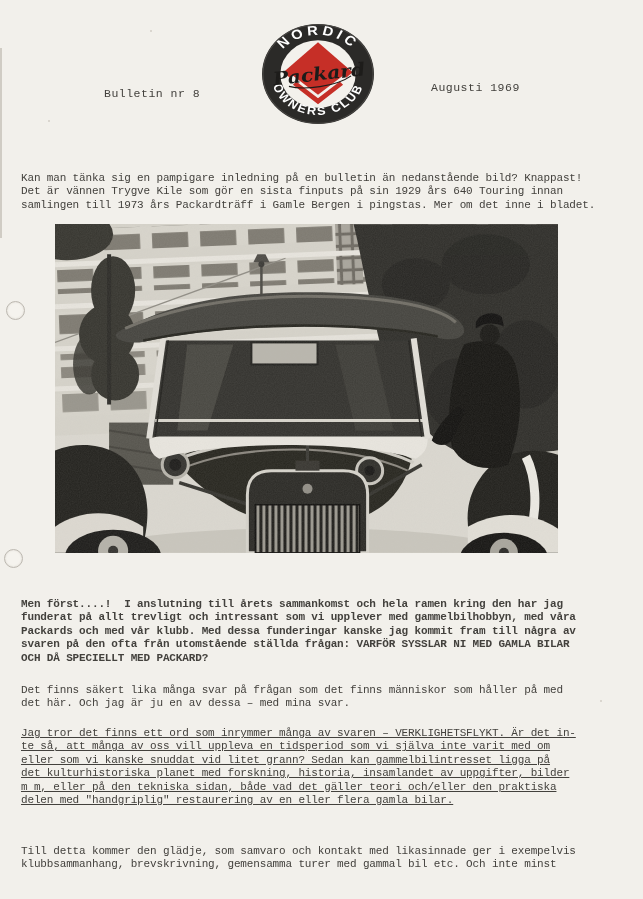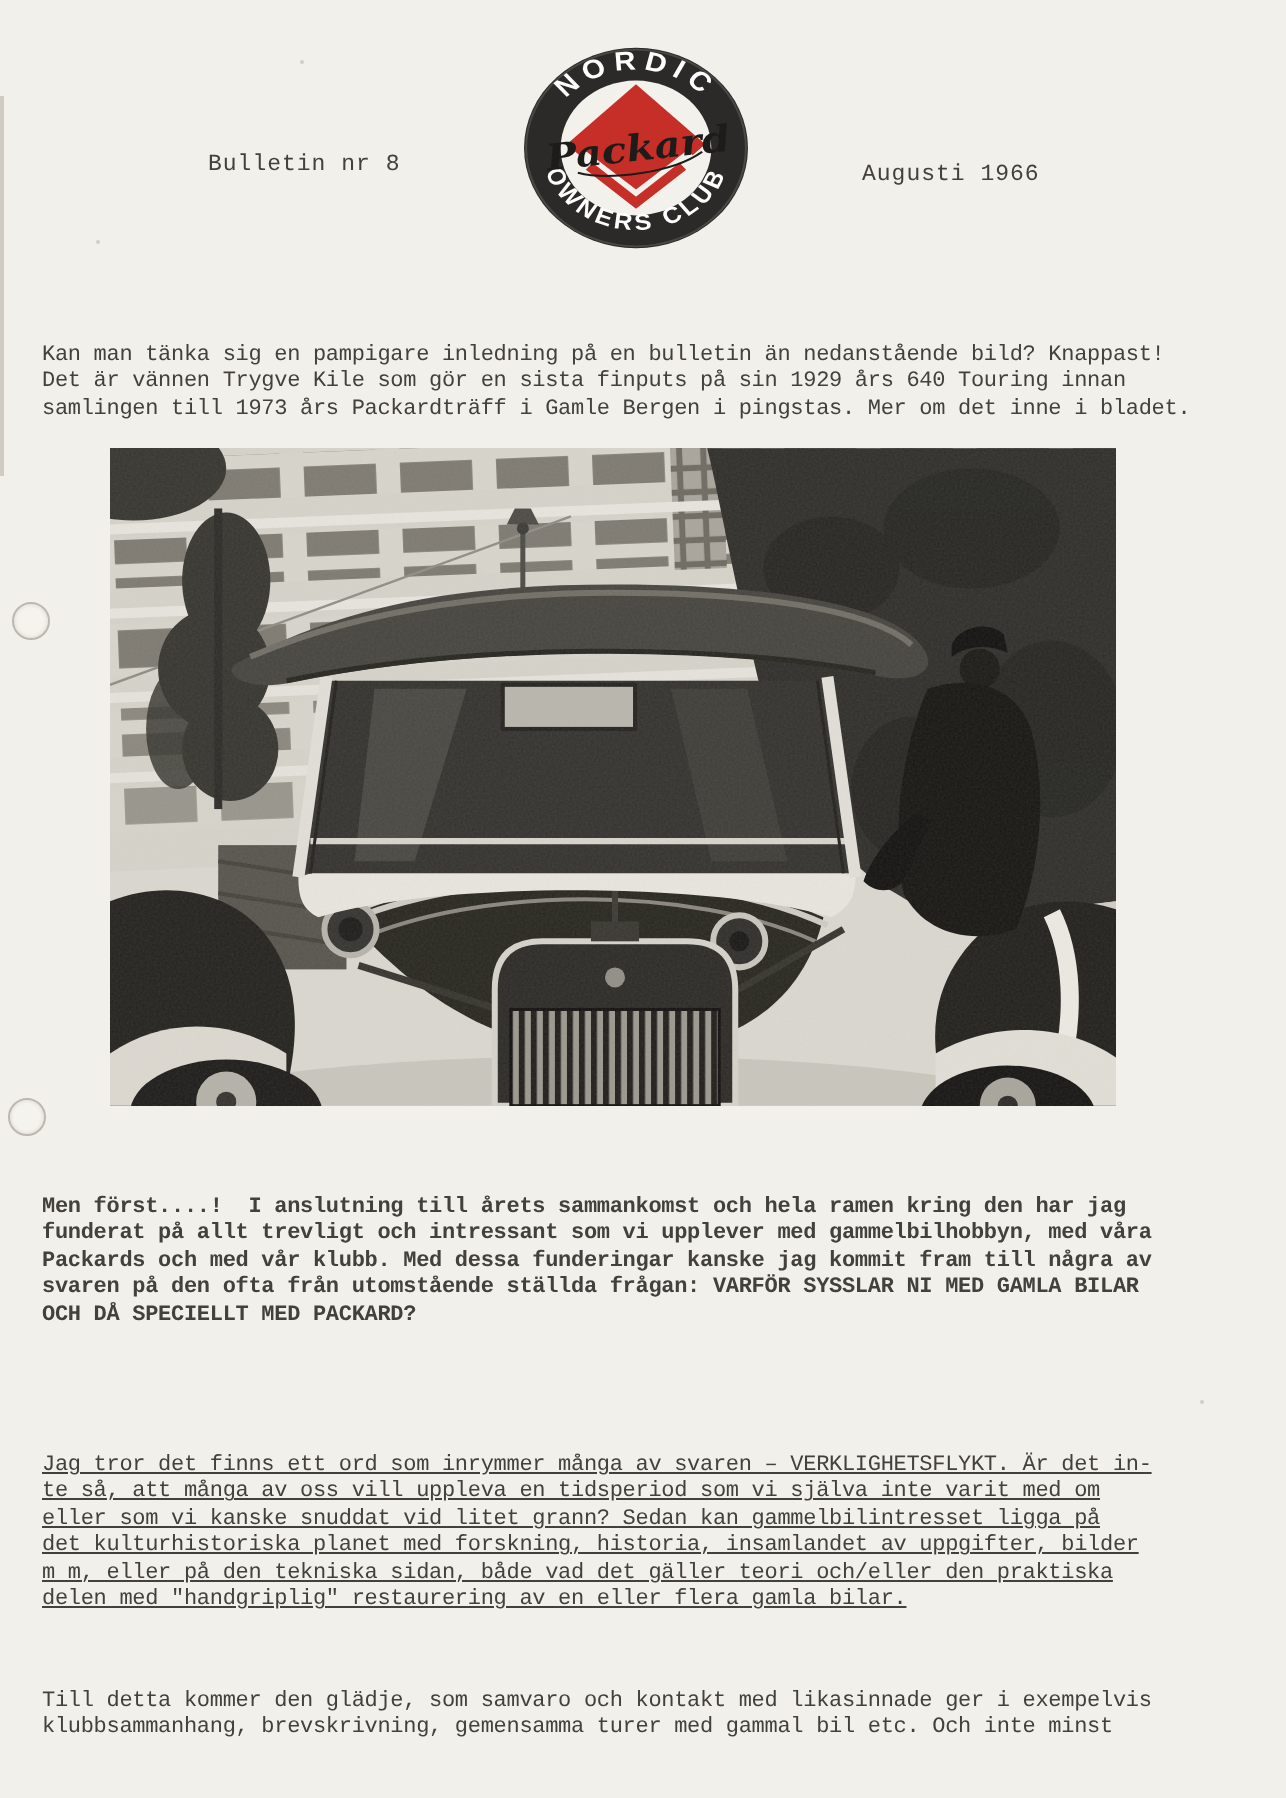--- a/index.html
+++ b/index.html
@@ -17,21 +17,21 @@
     position:absolute;width:17px;height:17px;border-radius:50%;
     border:1.6px solid #bcb8b0;background:#f5f3ee;
     box-shadow:inset 0 0 2px #d8d4cc;
   }
   .hole-1{left:6px;top:301px;}
   .hole-2{left:4px;top:549px;}
   .speck{position:absolute;width:2px;height:2px;border-radius:50%;background:#d2cec6;}
   .masthead-label{
     position:absolute;font-size:11.5px;letter-spacing:.5px;white-space:pre;
   }
-  .bulletin-no{left:104px;top:76px;}
+  .bulletin-no{left:104px;top:87px;}
   .issue-date{left:431px;top:81px;}
   .club-logo{position:absolute;left:261px;top:23px;}
   .para{
     position:absolute;left:21px;width:614px;
     font-size:11px;line-height:13.4px;letter-spacing:-0.15px;
     white-space:pre-wrap;
   }
   .p-intro{top:161px;}
   .p-2{top:587px;font-weight:bold;}
   .p-3{top:673px;}
@@ -49,21 +49,21 @@
 <div class="page">
 
   <div class="edge-artifact"></div>
   <div class="punch-hole hole-1"></div>
   <div class="punch-hole hole-2"></div>
   <div class="speck" style="left:150px;top:30px;"></div>
   <div class="speck" style="left:48px;top:120px;"></div>
   <div class="speck" style="left:600px;top:700px;"></div>
 
   <span class="masthead-label bulletin-no">Bulletin nr 8</span>
-  <span class="masthead-label issue-date">Augusti 1966</span>
+  <span class="masthead-label issue-date">Augusti 1969</span>
 
   <svg class="club-logo" width="114" height="102" viewBox="0 0 112 112" preserveAspectRatio="none">
     <circle cx="56" cy="56" r="55" fill="#2b2a28"></circle>
     <circle cx="56" cy="56" r="54" fill="none" stroke="#4a4845" stroke-width="1"></circle>
     <circle cx="56" cy="56" r="37" fill="#f3f1ec"></circle>
     <defs>
       <path id="arcTop" d="M 11,58 A 45,45 0 0 1 101,58"></path>
       <path id="arcBot" d="M 9,54 A 47,47 0 0 0 103,54"></path>
     </defs>
     <polygon points="56,21 90,54 56,87 22,54" fill="#c62f27"></polygon>
@@ -215,20 +215,22 @@
 
       <rect width="502" height="328" filter="url(#grain)" opacity=".32"></rect>
     </svg>
   </figure>
 
   <p class="para p-2">Men först....!  I anslutning till årets sammankomst och hela ramen kring den har jag
 funderat på allt trevligt och intressant som vi upplever med gammelbilhobbyn, med våra
 Packards och med vår klubb. Med dessa funderingar kanske jag kommit fram till några av
 svaren på den ofta från utomstående ställda frågan: VARFÖR SYSSLAR NI MED GAMLA BILAR
 OCH DÅ SPECIELLT MED PACKARD?</p>
+  <p class="para p-3">Det finns säkert lika många svar på frågan som det finns människor som håller på med
+det här. Och jag är ju en av dessa – med mina svar.</p>
   <p class="para p-4">Jag tror det finns ett ord som inrymmer många av svaren – VERKLIGHETSFLYKT. Är det in-
 te så, att många av oss vill uppleva en tidsperiod som vi själva inte varit med om
 eller som vi kanske snuddat vid litet grann? Sedan kan gammelbilintresset ligga på
 det kulturhistoriska planet med forskning, historia, insamlandet av uppgifter, bilder
 m m, eller på den tekniska sidan, både vad det gäller teori och/eller den praktiska
 delen med "handgriplig" restaurering av en eller flera gamla bilar.</p>
   <p class="para p-5">Till detta kommer den glädje, som samvaro och kontakt med likasinnade ger i exempelvis
 klubbsammanhang, brevskrivning, gemensamma turer med gammal bil etc. Och inte minst</p>
 
 </div>

